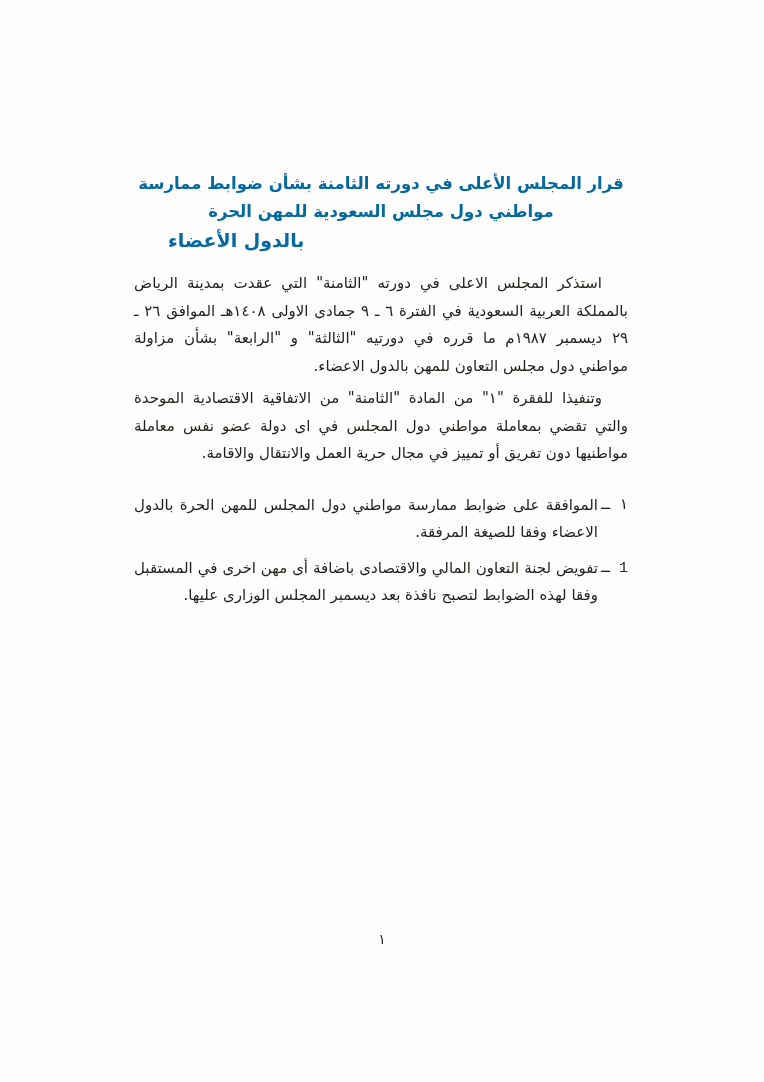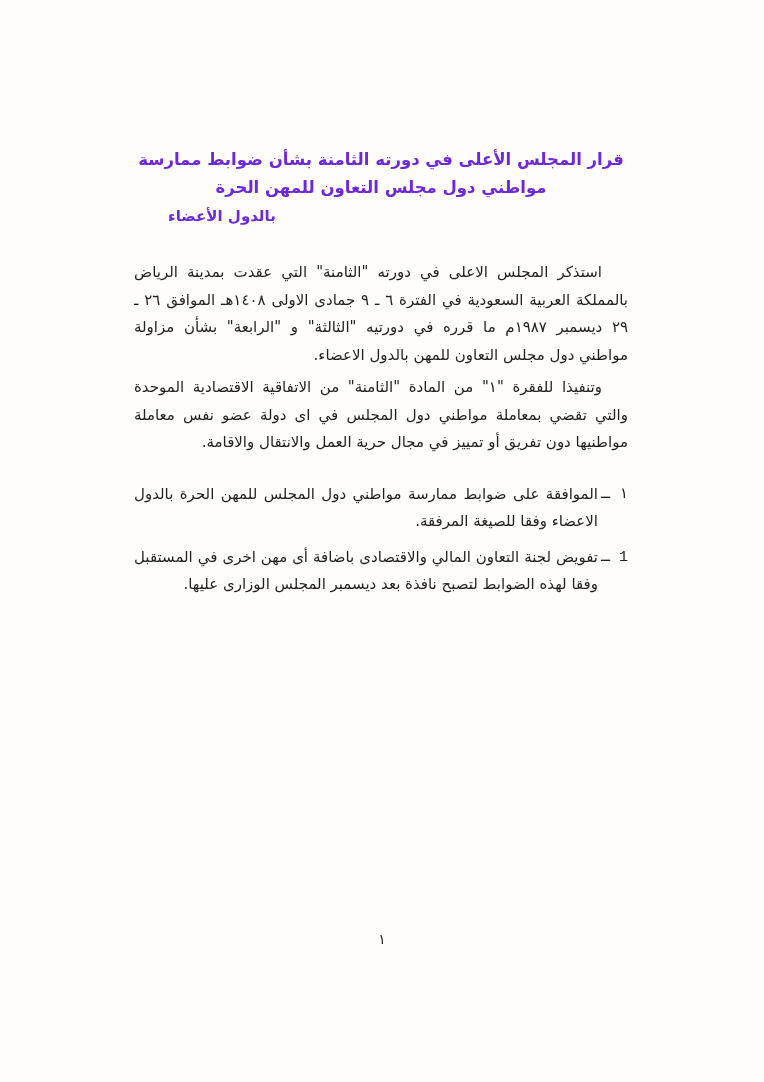--- a/index.html
+++ b/index.html
@@ -22,30 +22,31 @@
     top: 146px;
     right: 136px;
     width: 494px;
   }
 
   .title {
     font-weight: 700;
     font-size: 16.5px;
     line-height: 28px;
     text-align: center;
-    color: #6d28d9;
+    color: #0369a1;
+    margin-top: 24px;
   }
   .title .line3 {
     text-align: left;
     padding-left: 34px;
-    font-size: 15px;
+    font-size: 19px;
   }
 
   .body-text {
-    margin-top: 29px;
+    margin-top: 16px;
     font-size: 15px;
     line-height: 27.5px;
     text-align: justify;
     text-justify: inter-word;
   }
   .body-text p {
     text-indent: 26px;
     margin-bottom: 5px;
   }
 
@@ -80,21 +81,21 @@
   }
 </style>
 </head>
 <body>
 
 <div class="page">
   <div class="content">
 
     <div class="title">
       <div class="line1">قرار المجلس الأعلى في دورته الثامنة بشأن ضوابط ممارسة</div>
-      <div class="line2">مواطني دول مجلس التعاون للمهن الحرة</div>
+      <div class="line2">مواطني دول مجلس السعودية للمهن الحرة</div>
       <div class="line3">بالدول الأعضاء</div>
     </div>
 
     <div class="body-text">
       <p>استذكر المجلس الاعلى في دورته "الثامنة" التي عقدت بمدينة الرياض بالمملكة العربية السعودية في الفترة ٦ ـ ٩ جمادى الاولى ١٤٠٨هـ الموافق ٢٦ ـ ٢٩ ديسمبر ١٩٨٧م ما قرره في دورتيه "الثالثة" و "الرابعة" بشأن مزاولة مواطني دول مجلس التعاون للمهن بالدول الاعضاء.</p>
       <p>وتنفيذا للفقرة "١" من المادة "الثامنة" من الاتفاقية الاقتصادية الموحدة والتي تقضي بمعاملة مواطني دول المجلس في اى دولة عضو نفس معاملة مواطنيها دون تفريق أو تمييز في مجال حرية العمل والانتقال والاقامة.</p>
     </div>
 
     <div class="list">
       <div class="list-item">

